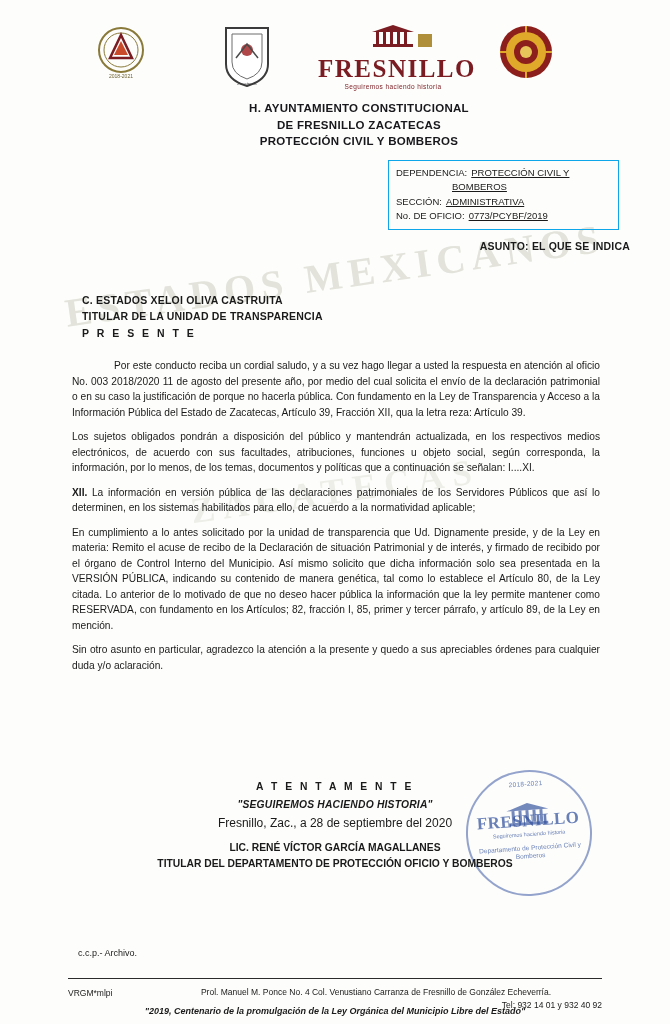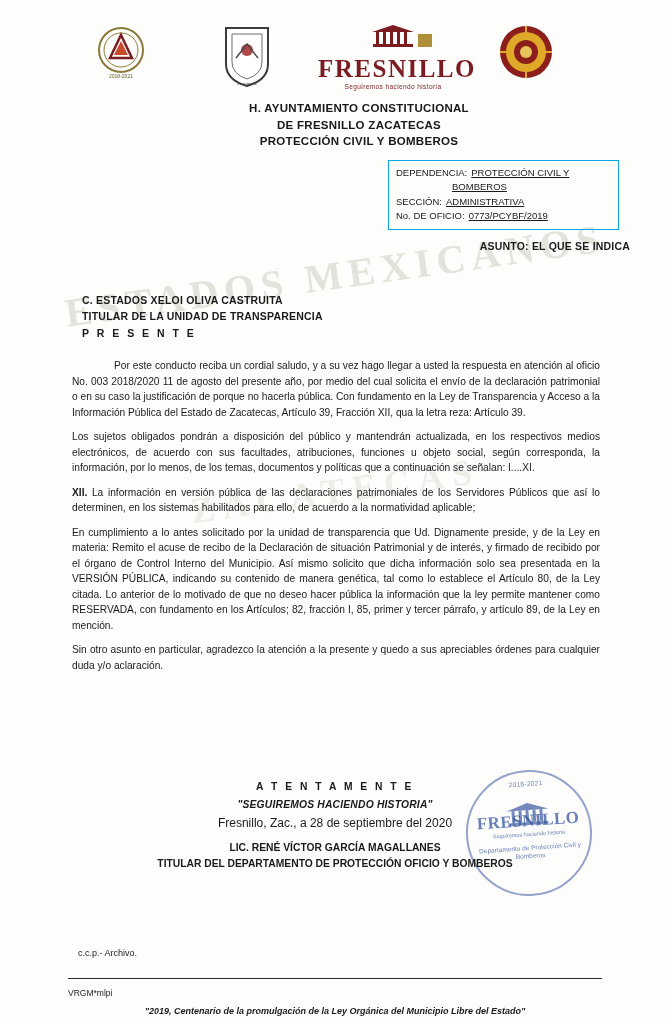--- a/index.html
+++ b/index.html
@@ -407,15 +407,19 @@
   </div>
 
   <div class="signature">
     <div>LIC. RENÉ VÍCTOR GARCÍA MAGALLANES</div>
     <div>TITULAR DEL DEPARTAMENTO DE PROTECCIÓN OFICIO Y BOMBEROS</div>
   </div>
 
   <div class="ccp">c.c.p.- Archivo.</div>
   <div class="footer-rule"></div>
   <div class="vrgm">VRGM*mlpi</div>
+  <div class="footer-addr">
+    <div>Prol. Manuel M. Ponce No. 4 Col. Venustiano Carranza de Fresnillo de González Echeverría.</div>
+    <div class="footer-tel">Tel: 932 14 01 y 932 40 92</div>
+  </div>
   <div class="footer-slogan">"2019, Centenario de la promulgación de la Ley Orgánica del Municipio Libre del Estado"</div>
 
 </div>
 
 </body></html>

